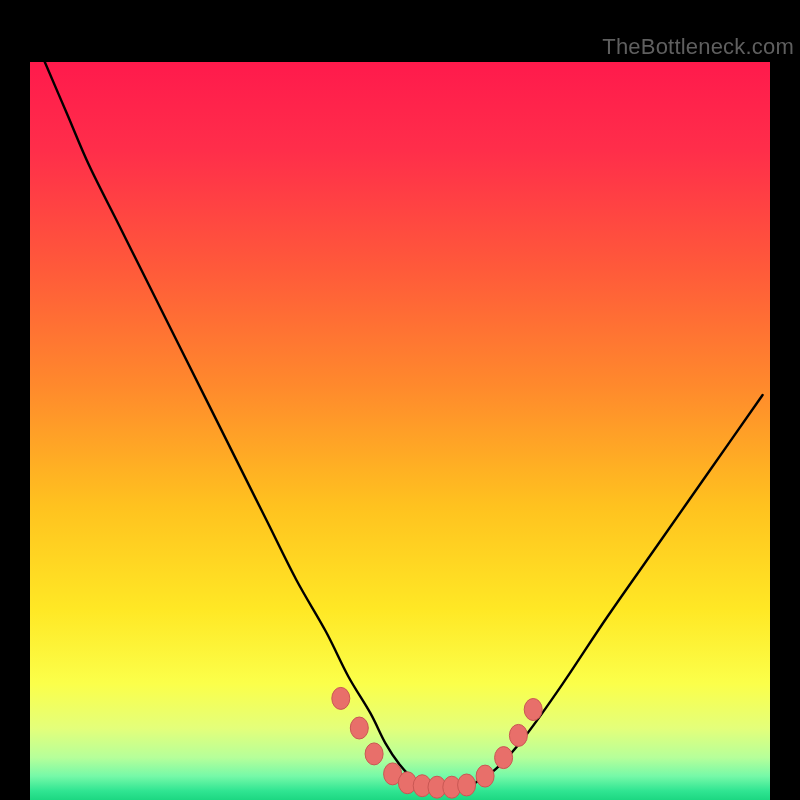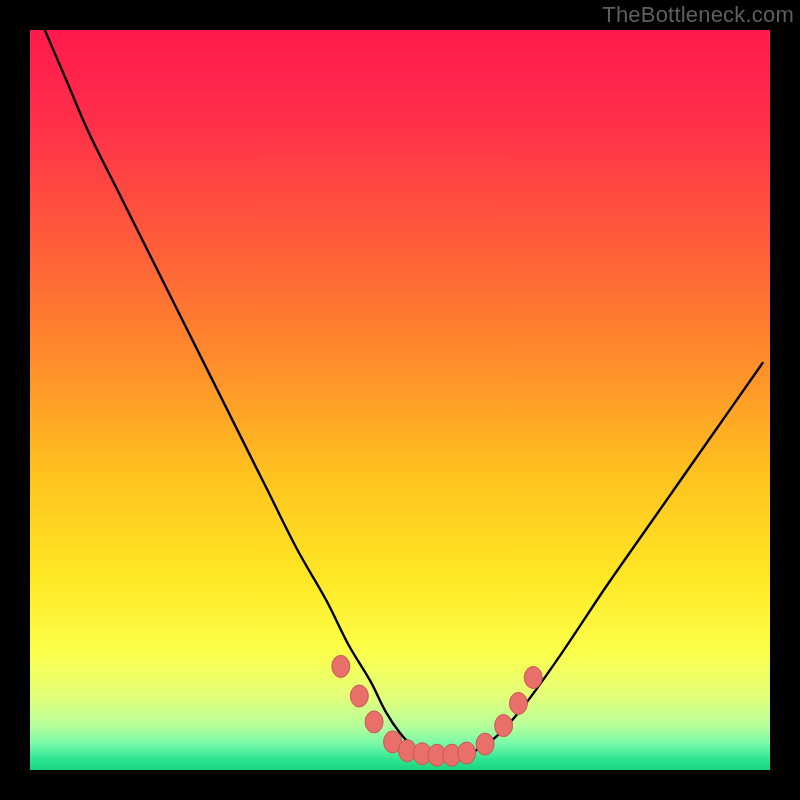--- a/index.html
+++ b/index.html
@@ -8,20 +8,21 @@
     width: 800px;
     height: 800px;
     overflow: hidden;
     background: #000;
     font-family: Arial, Helvetica, sans-serif;
   }
   .frame {
     position: absolute;
     inset: 0;
     background: #000;
+    margin-top: 32px;
   }
   .plot {
     position: absolute;
     left: 30px;
     top: 30px;
     width: 740px;
     height: 740px;
   }
   .gradient {
     position: absolute;

